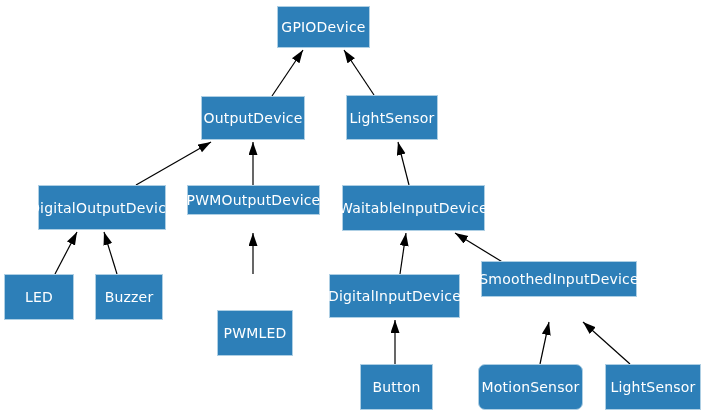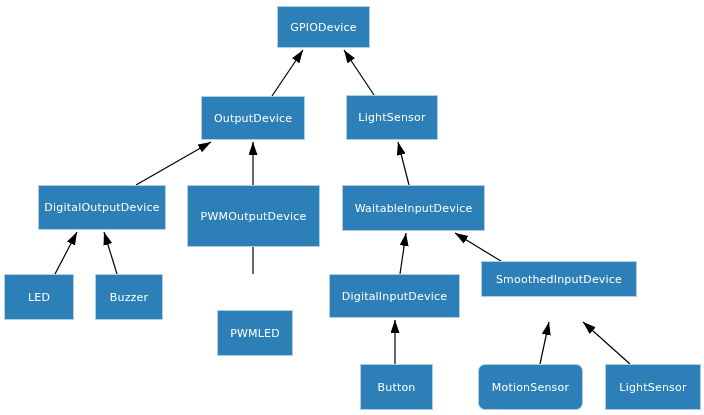--- a/index.html
+++ b/index.html
@@ -21,33 +21,33 @@
     width: 704px;
     height: 415px;
     pointer-events: none;
   }
   .node {
     position: absolute;
     box-sizing: border-box;
     background: var(--node-fill, #2d7fb8);
     border: 1px solid var(--node-border, #aecfe4);
     color: var(--node-text, #ffffff);
-    font-size: 11px;
+    font-size: 14px;
     display: flex;
     align-items: center;
     justify-content: center;
     white-space: nowrap;
     letter-spacing: 0.2px;
   }
   
   .n-gpiodevice          { left: 277px; top:   6px; width:  93px; height: 42px; }
   .n-outputdevice        { left: 201px; top:  96px; width: 104px; height: 44px; }
   .n-inputdevice         { left: 346px; top:  95px; width:  92px; height: 45px; }
   .n-digitaloutputdevice { left:  25px; top: 185px; width: 128px; height: 45px; margin-left: 13px; }
-  .n-pwmoutputdevice     { left: 187px; top: 185px; width: 133px; height: 62px; }
+  .n-pwmoutputdevice     { left: 187px; top: 185px; width: 133px; height: 30px; }
   .n-waitableinputdevice { left: 342px; top: 185px; width: 143px; height: 46px; }
   .n-led                 { left:   4px; top: 274px; width:  70px; height: 46px; }
   .n-buzzer              { left:  95px; top: 274px; width:  68px; height: 46px; }
   .n-pwmled              { left: 217px; top: 274px; width:  76px; height: 46px; margin-top: 36px; }
   .n-digitalinputdevice  { left: 329px; top: 274px; width: 131px; height: 44px; }
   .n-smoothedinputdevice { left: 481px; top: 261px; width: 156px; height: 36px; }
   .n-button              { left: 360px; top: 364px; width:  73px; height: 46px; }
   .n-motionsensor        { left: 478px; top: 364px; width: 105px; height: 46px; border-radius: 7px; }
   .n-lightsensor         { left: 605px; top: 364px; width:  96px; height: 46px; }
 </style>

